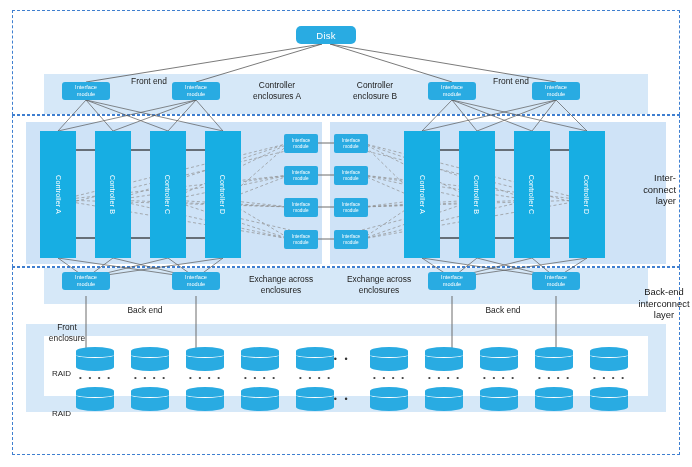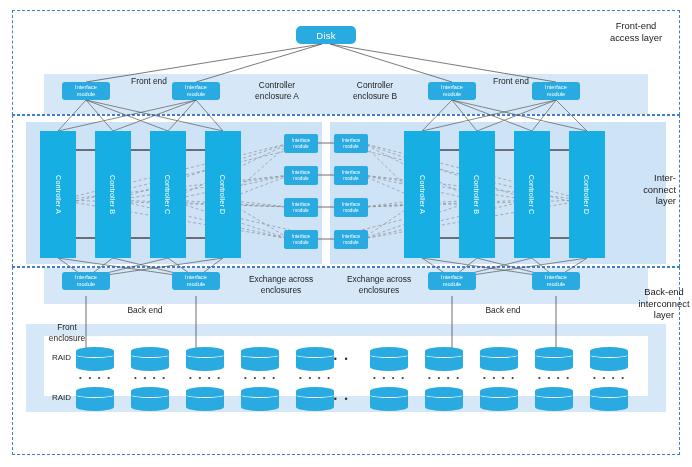--- a/index.html
+++ b/index.html
@@ -37,21 +37,21 @@
   
   .lbl{position:absolute;color:#222;font-size:8.4px;line-height:10.5px;text-align:center;}
   .side-lbl{position:absolute;color:#1a1a1a;font-size:9.4px;line-height:11.6px;text-align:center;}
 
   
   .disk{position:absolute;}
   .disk .body{position:absolute;left:0;top:4px;width:100%;height:calc(100% - 8px);background:#29ABE2;}
   .disk .top{position:absolute;left:0;top:0;width:100%;height:8px;background:#29ABE2;border-radius:50%;}
   .disk .bot{position:absolute;left:0;bottom:0;width:100%;height:8px;background:#29ABE2;border-radius:50%;}
   .disk .seam{position:absolute;left:0;top:5px;width:100%;height:6px;border-radius:50%;border-bottom:1.3px solid #ffffff;box-sizing:border-box;}
-  .raid-lbl{position:absolute;font-size:8px;color:#222;}
+  .raid-lbl{position:absolute;font-size:8px;color:#222;margin-top:16px;}
   .dots{position:absolute;font-size:8px;color:#444;letter-spacing:2.2px;}
   .ell{position:absolute;font-size:9px;color:#333;letter-spacing:2.6px;}
 
   
   svg.wires{position:absolute;left:0;top:0;width:692px;height:467px;pointer-events:none;}
 </style>
 </head>
 <body>
 
 <div id="stage">
@@ -208,21 +208,21 @@
 
   <div class="lbl" style="left:116px;top:76px;width:66px;">
     <span>Front end</span>
   </div>
   <div class="lbl" style="left:478px;top:76px;width:66px;">
     <span>Front end</span>
   </div>
 
   <div class="lbl" style="left:232px;top:80px;width:90px;">
     <div>Controller</div>
-    <div>enclosure A</div>
+    <div>enclosures A</div>
   </div>
   <div class="lbl" style="left:330px;top:80px;width:90px;">
     <div>Controller</div>
     <div>enclosure B</div>
   </div>
 
   <div class="ifmod" style="left:62px;top:82px;width:48px;height:18px;">
     <div>Interface</div>
     <div>module</div>
   </div>
@@ -469,24 +469,20 @@
         <div class="seam"></div>
       </div>
       <div class="disk" style="left: 590px; top: 387px; width: 38px; height: 24px;">
         <div class="bot"></div>
         <div class="body"></div>
         <div class="top"></div>
         <div class="seam"></div>
       </div>
     </div>
 
-  <div class="side-lbl" style="left:596px;top:20px;width:80px;">
-    <div>Front-end</div>
-    <div>access layer</div>
-  </div>
   <div class="side-lbl" style="left:596px;top:172px;width:80px;text-align:right;">
     <div>Inter-</div>
     <div>connect</div>
     <div>layer</div>
   </div>
   <div class="side-lbl" style="left:618px;top:286px;width:92px;">
     <div>Back-end</div>
     <div>interconnect</div>
     <div>layer</div>
   </div>

